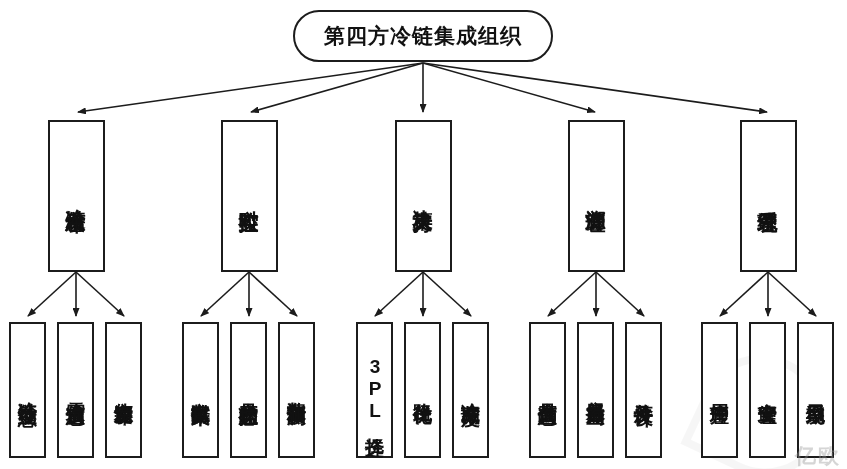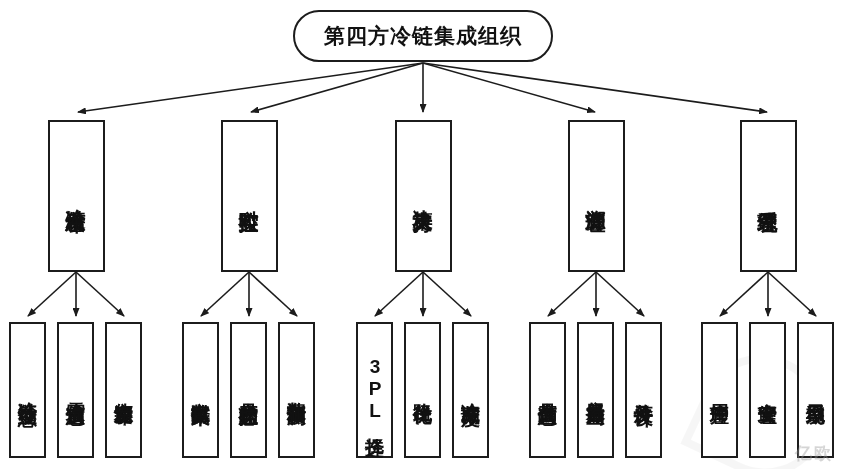--- a/index.html
+++ b/index.html
@@ -93,21 +93,21 @@
     height: 105px;
     border: 8px solid rgba(0,0,0,0.035);
     border-radius: 50% 50% 50% 0;
     transform: rotate(25deg);
     z-index: 1;
   }
   .watermark-text {
     position: absolute;
     left: 795px;
     top: 442px;
-    font-size: 17px;
+    font-size: 21px;
     font-weight: bold;
     color: rgba(150,150,150,0.40);
     letter-spacing: 2px;
     z-index: 3;
   }
 </style>
 </head>
 <body>
 
 <div class="canvas">

